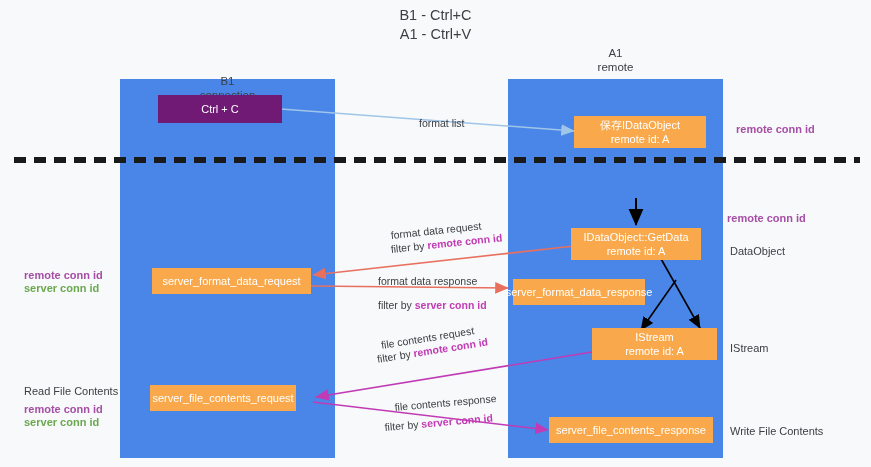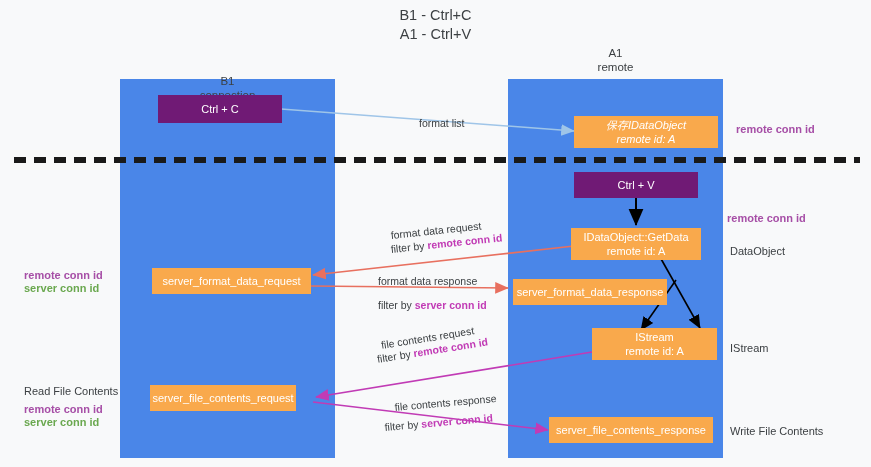--- a/index.html
+++ b/index.html
@@ -141,39 +141,36 @@
 
     <line x1="592" y1="352" x2="316" y2="397" stroke="#c13bb5" stroke-width="1.6" marker-end="url(#ah-magenta)"></line>
 
     <line x1="313" y1="402" x2="548" y2="430" stroke="#c13bb5" stroke-width="1.6" marker-end="url(#ah-magenta)"></line>
   </svg>
 
   <div class="node green" style="left:158px; top:95px; width:124px; height:28px;">
     <span>Ctrl + C</span>
   </div>
 
-  <div class="node orange" style="left:574px; top:116px; width:144px; height:32px;font-style:italic;">
+  <div class="node orange" style="left:574px; top:116px; width:132px; height:32px;">
     <span>保存IDataObject</span>
     <span>remote id: A</span>
   </div>
 
-  <div class="node green" style="left:574px; top:172px; width:124px; height:26px;">
-    <span>Ctrl + V</span>
-  </div>
 
   <div class="node orange" style="left:571px; top:228px; width:130px; height:32px;">
     <span>IDataObject::GetData</span>
     <span>remote id: A</span>
   </div>
 
   <div class="node orange" style="left:152px; top:268px; width:159px; height:26px;">
     <span>server_format_data_request</span>
   </div>
 
-  <div class="node orange" style="left:513px; top:279px; width:154px; height:26px;">
+  <div class="node orange" style="left:513px; top:279px; width:132px; height:26px;">
     <span>server_format_data_response</span>
   </div>
 
   <div class="node orange" style="left:592px; top:328px; width:125px; height:32px;">
     <span>IStream</span>
     <span>remote id: A</span>
   </div>
 
   <div class="node orange" style="left:150px; top:385px; width:146px; height:26px;">
     <span>server_file_contents_request</span>

